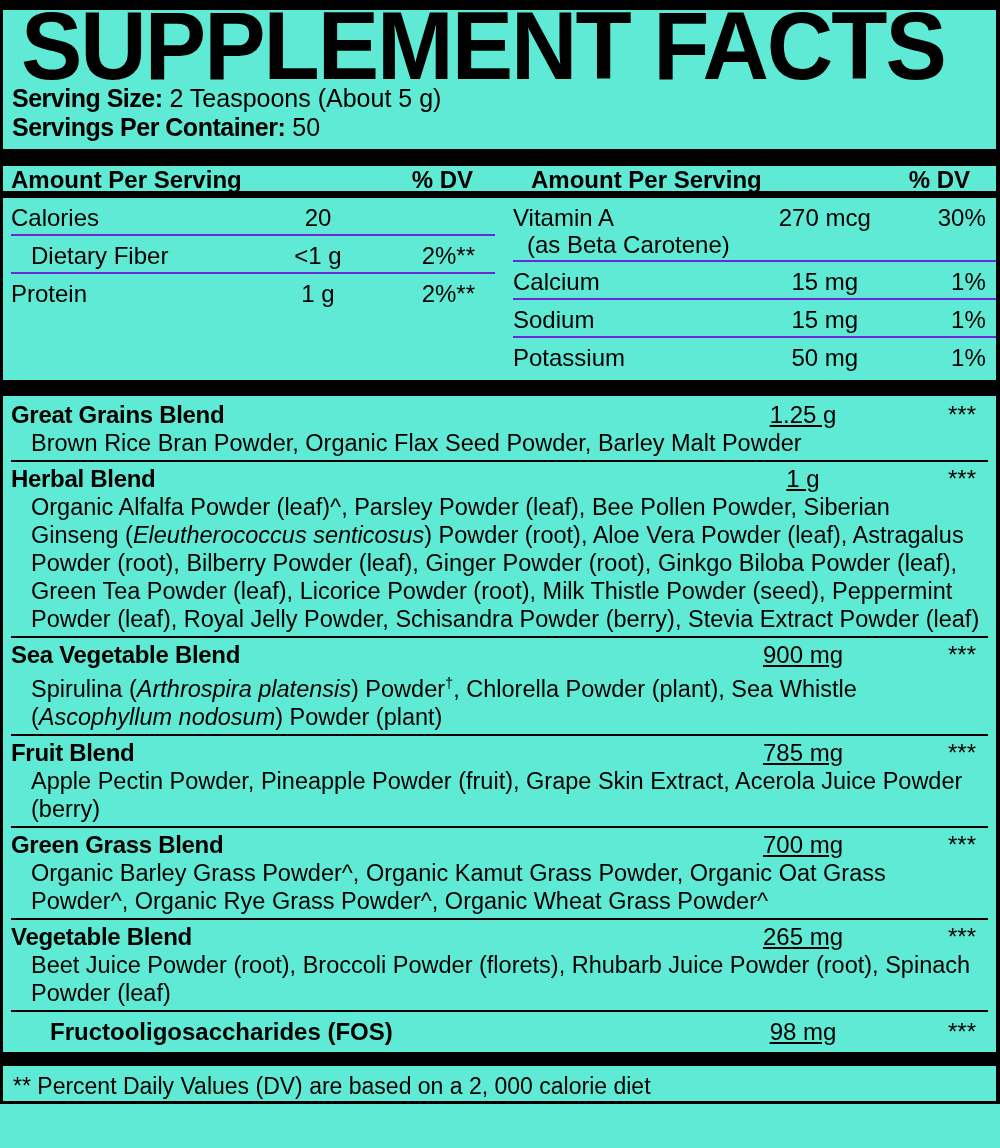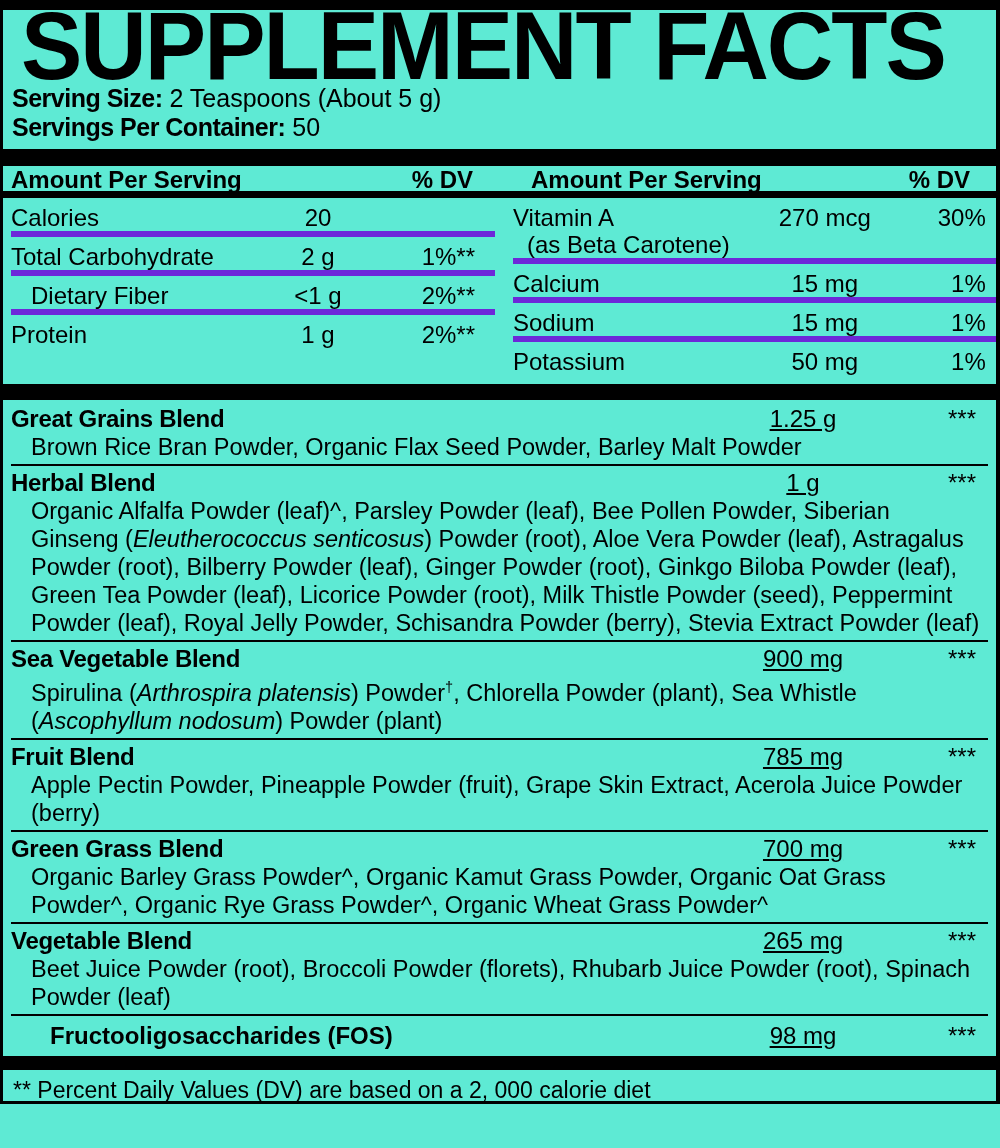--- a/index.html
+++ b/index.html
@@ -55,21 +55,21 @@
   
   .cols { display: grid; grid-template-columns: 484px 1fr; column-gap: 18px; padding: 0 8px; }
   .col-head { display: flex; align-items: center; height: 25px; font-size: 24px; font-weight: bold; padding-top: 3px; }
   .col-head .h-amt { flex: 1; white-space: nowrap; }
   .col-head.right { padding-left: 18px; }
   .col-head .h-dv { text-align: right; }
   .col-head.left .h-dv { padding-right: 22px; }
   .col-head.right .h-dv { padding-right: 18px; }
   .thick-rule { height: 7px; background: #000; width: 100%; }
 
-  .nrow { display: flex; align-items: flex-start; min-height: 38px; padding-top: 6px; border-bottom: 6px solid #6d28d9; font-size: 24px; line-height: 27px; }
+  .nrow { display: flex; align-items: flex-start; min-height: 38px; padding-top: 6px; border-bottom: 2px solid #6d28d9; font-size: 24px; line-height: 27px; }
   .nrow.last { border-bottom: none; }
   .nrow .nname { flex: 1; white-space: nowrap; }
   .nrow .nname.indent { padding-left: 20px; }
   .nname2 { display: block; padding-left: 14px; white-space: nowrap; }
   .col-left .namt  { width: 170px; text-align: center; }
   .col-left .ndv   { width: 92px;  text-align: right; padding-right: 20px; }
   .col-right .namt { width: 190px; text-align: center; }
   .col-right .ndv  { width: 82px;  text-align: right; padding-right: 16px; }
   .nrow.tall { min-height: 64px; }
 
@@ -135,25 +135,20 @@
     <div class="thick-rule"></div>
 
     <div class="cols">
       <div class="col-left">
         <div class="nrow">
           <span class="nname">Calories</span>
           <span class="namt">20</span>
           <span class="ndv"></span>
         </div>
         <div class="nrow">
-          <span class="nname">Total Carbohydrate</span>
-          <span class="namt">2 g</span>
-          <span class="ndv">1%**</span>
-        </div>
-        <div class="nrow">
           <span class="nname indent">Dietary Fiber</span>
           <span class="namt">&lt;1 g</span>
           <span class="ndv">2%**</span>
         </div>
         <div class="nrow last">
           <span class="nname">Protein</span>
           <span class="namt">1 g</span>
           <span class="ndv">2%**</span>
         </div>
       </div>

